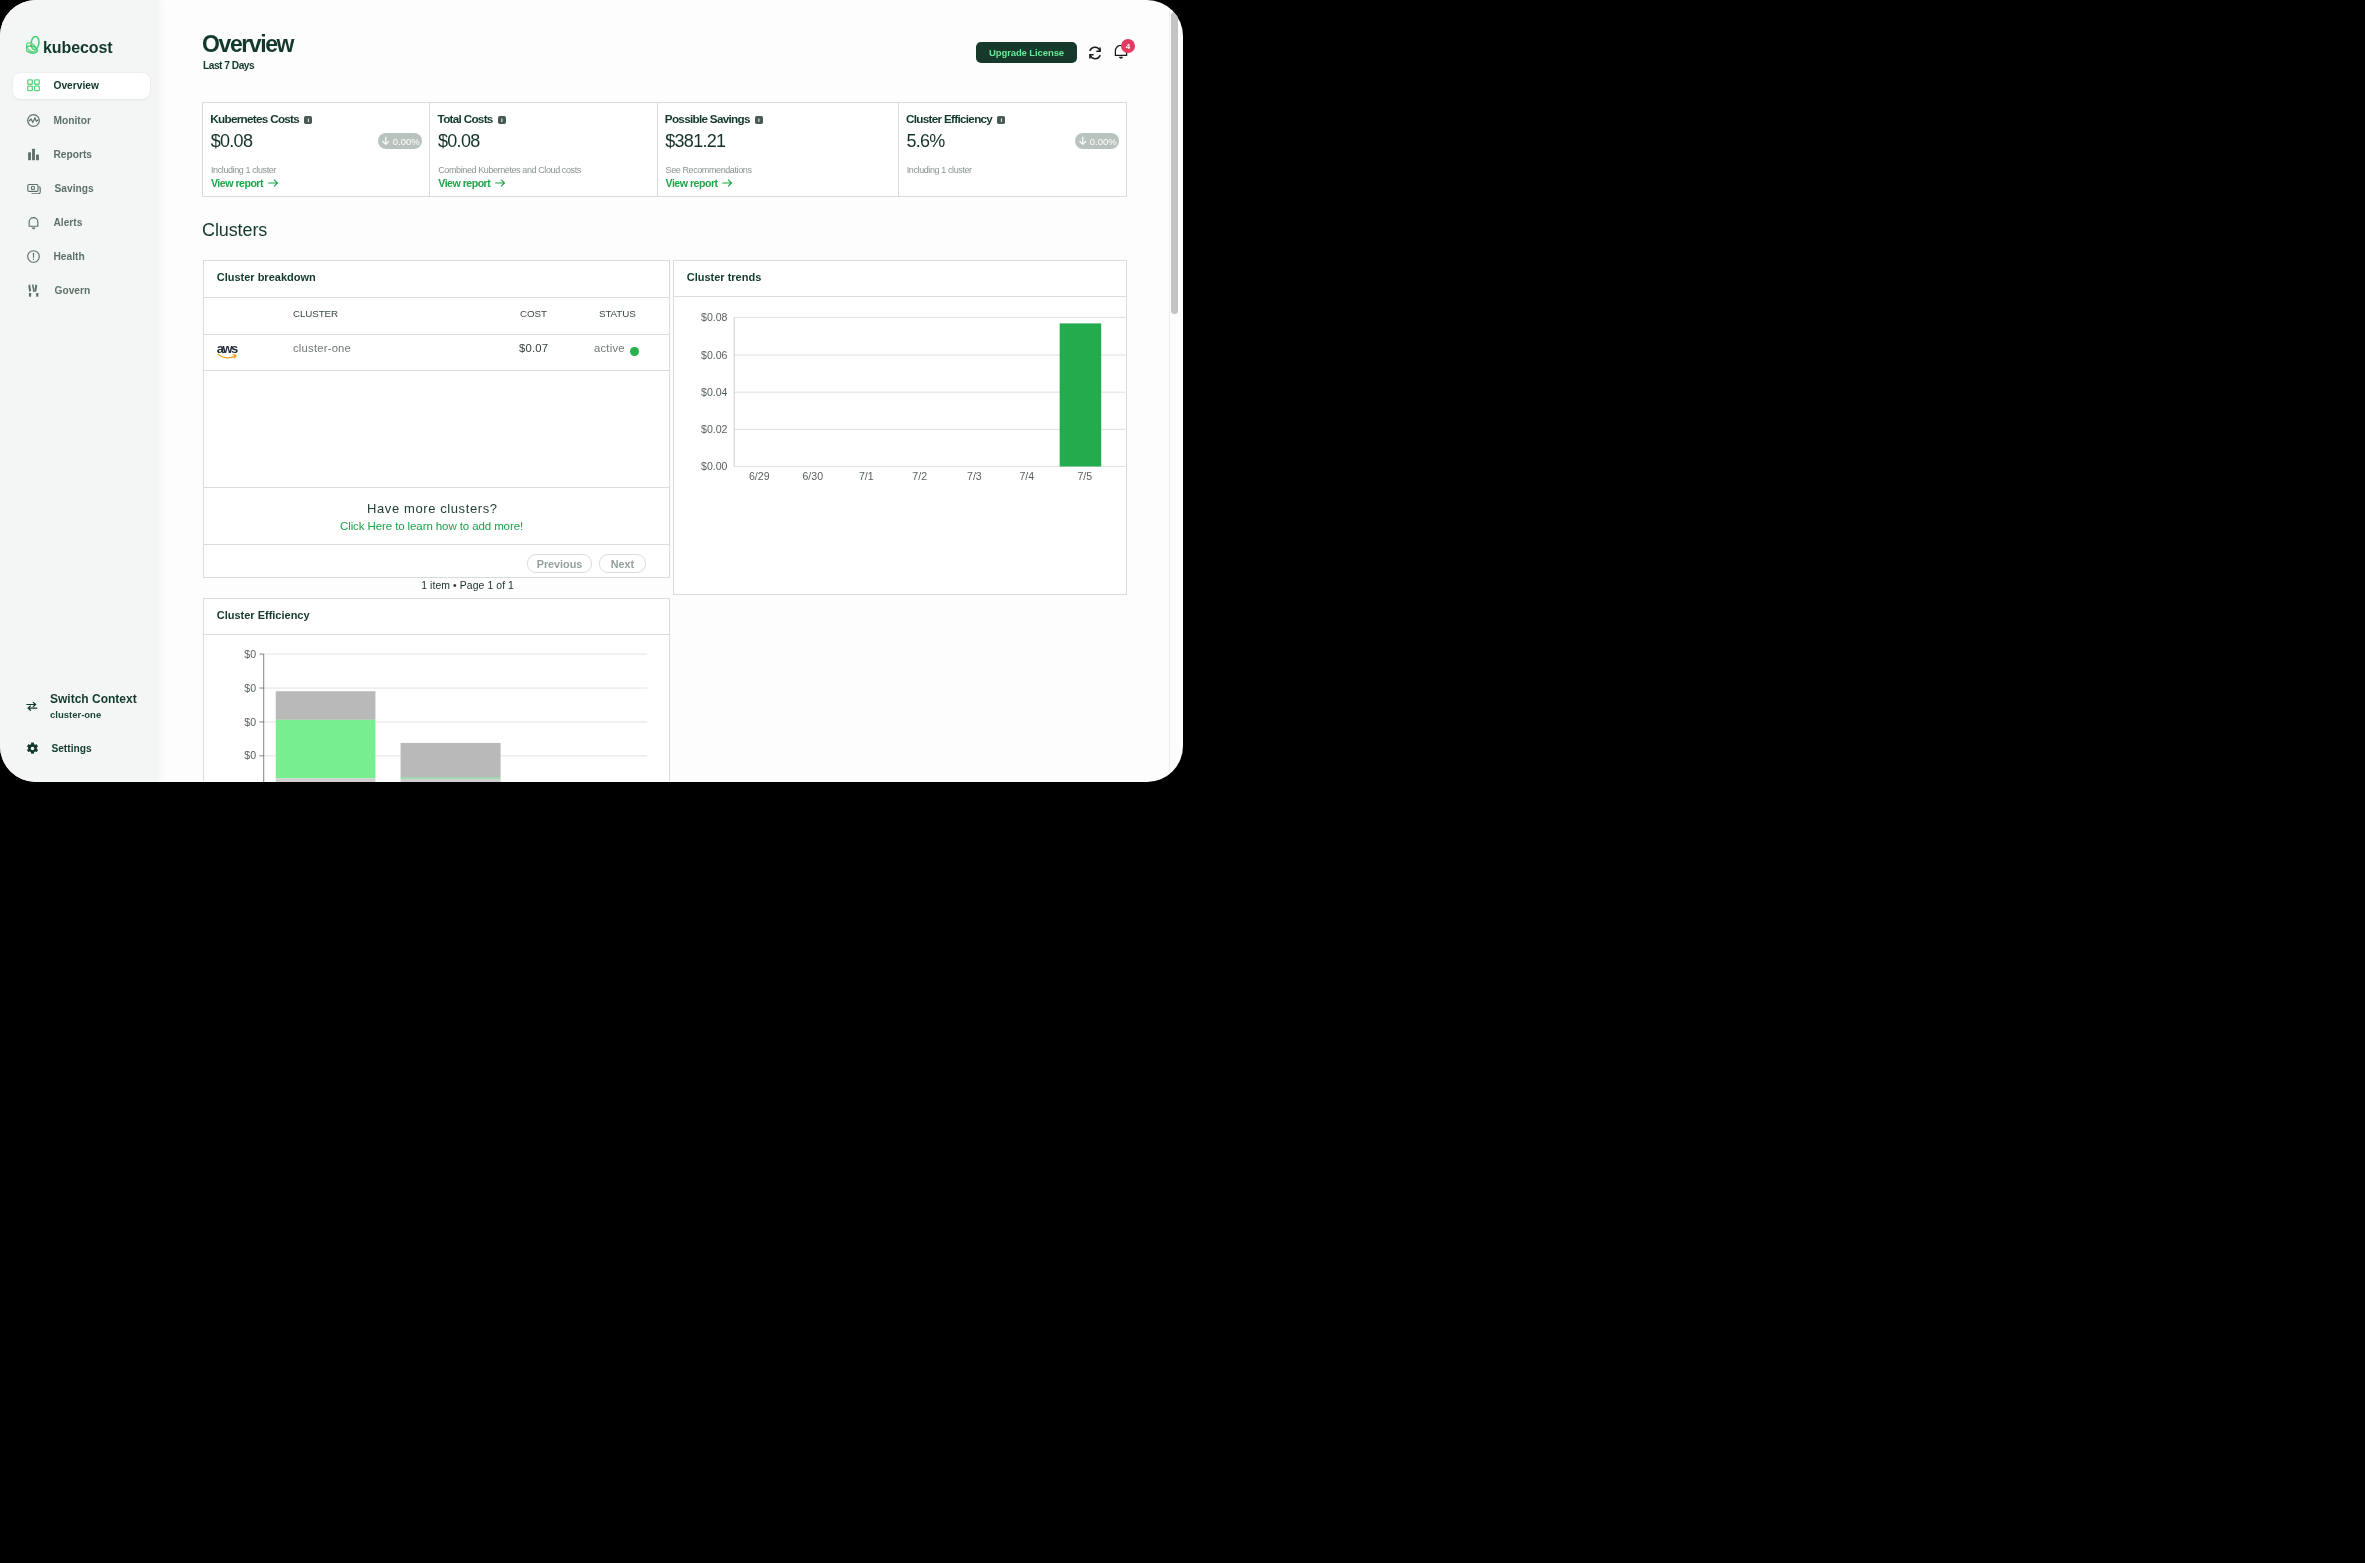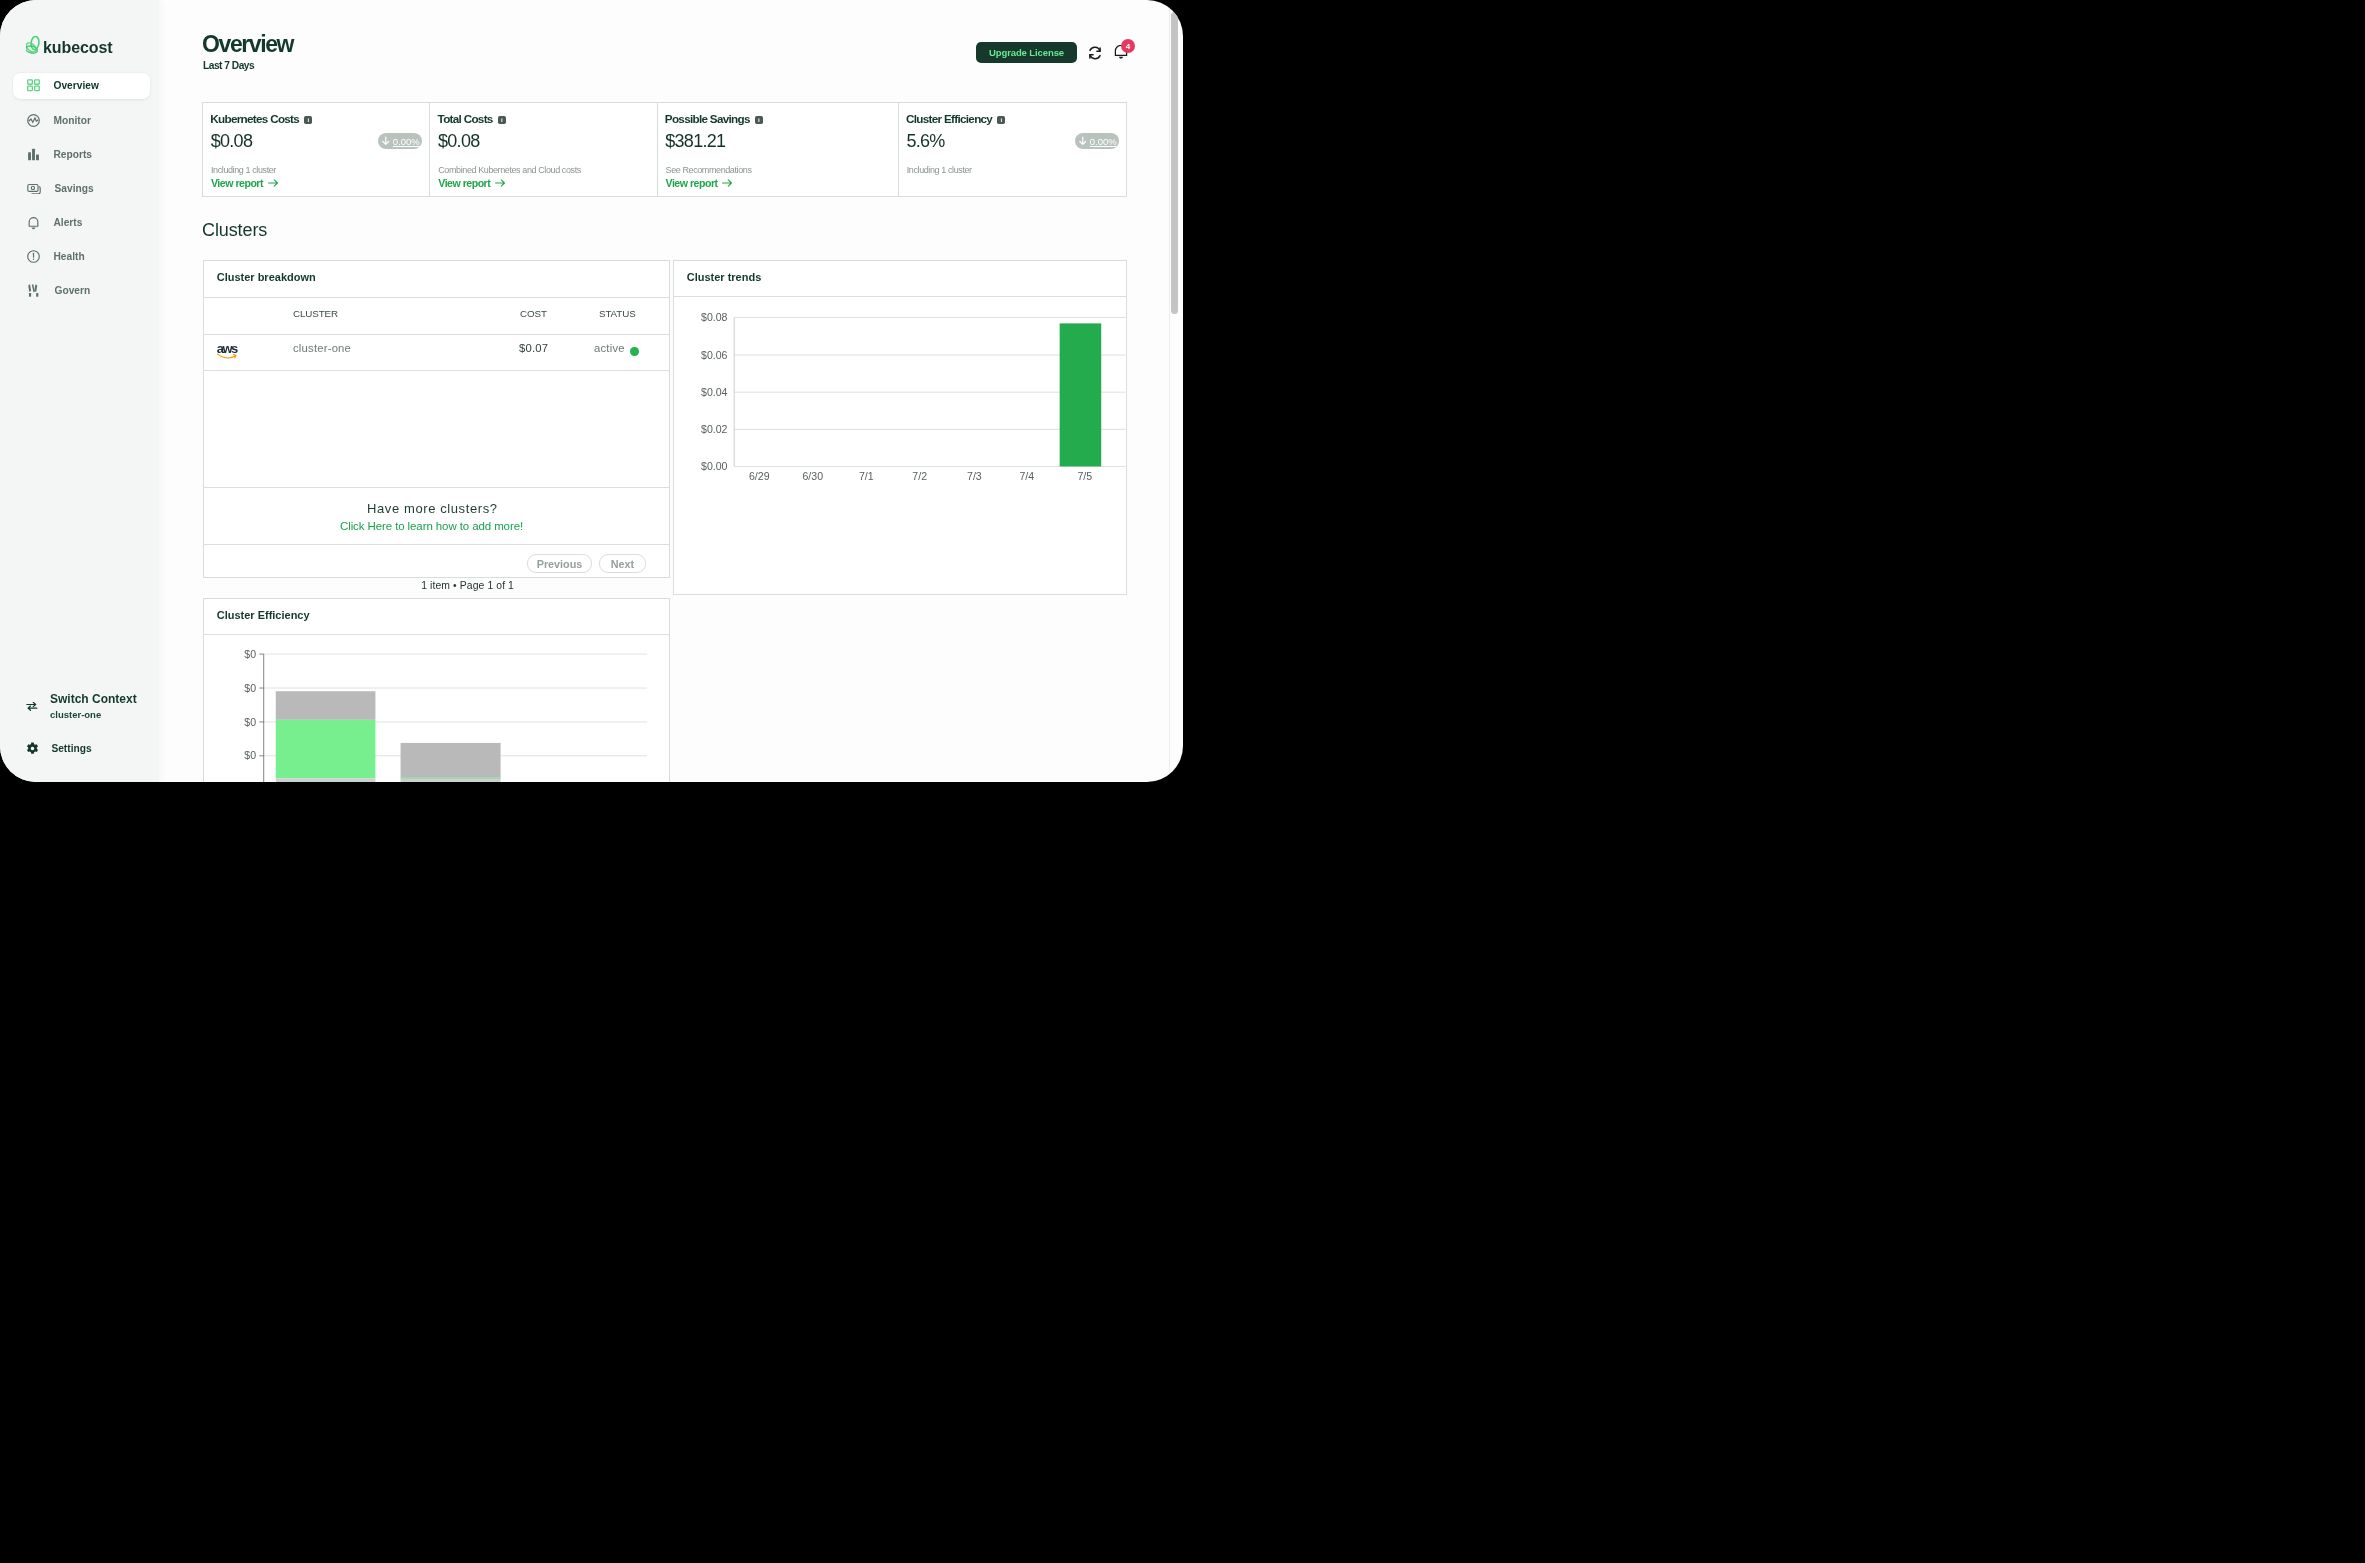--- a/index.html
+++ b/index.html
@@ -46,21 +46,21 @@
   .stat { position:relative; border-right:0.7px solid #d5ded9; }
   .stat:last-child { border-right:none; }
   .stat .title { position:absolute; left:7.3px; top:8.8px; font-size:11.7px; font-weight:bold; color:#12392b; letter-spacing:-0.7px; line-height:1.2; }
   .info { display:inline-block; width:8.2px; height:8px; background:#4a5a52; border-radius:1.8px;
           color:#fff; font-size:6.2px; font-weight:bold; text-align:center; line-height:8px;
           margin-left:5.1px; vertical-align:1.1px; letter-spacing:0; }
   .stat .value { position:absolute; left:7.7px; top:29px; font-size:18px; color:#143228; letter-spacing:-0.7px; line-height:18px; }
   .stat .desc { position:absolute; left:8px; top:63px; font-size:9px; color:#8a948f; letter-spacing:-0.4px; line-height:1; }
   .stat .link { position:absolute; left:8px; top:75px; font-size:10.6px; font-weight:bold; color:#1fa64b; letter-spacing:-0.5px; line-height:1; }
   .pill { position:absolute; top:30px; width:44px; height:16px; background:#b9c3bd; border-radius:8px;
-          color:#fff; font-size:9.5px; display:flex; align-items:center; justify-content:center;text-decoration:underline; }
+          color:#fff; font-size:9.5px; display:flex; align-items:center; justify-content:center; }
   .arrow-g { margin-right:2.6px; }
 
   
   h2 { position:absolute; left:202px; top:221px; font-size:18px; color:#12392b; font-weight:500; letter-spacing:-0.1px; line-height:1; }
 
   
   .card { position:absolute; background:#fff; border:0.7px solid #d5ded9; }
   .card .chead { position:absolute; left:12.7px; top:10.2px; font-size:11px; font-weight:bold; color:#12392b; }
   .cdiv { position:absolute; left:0; right:0; height:0.7px; background:#d9e0dc; }
 

